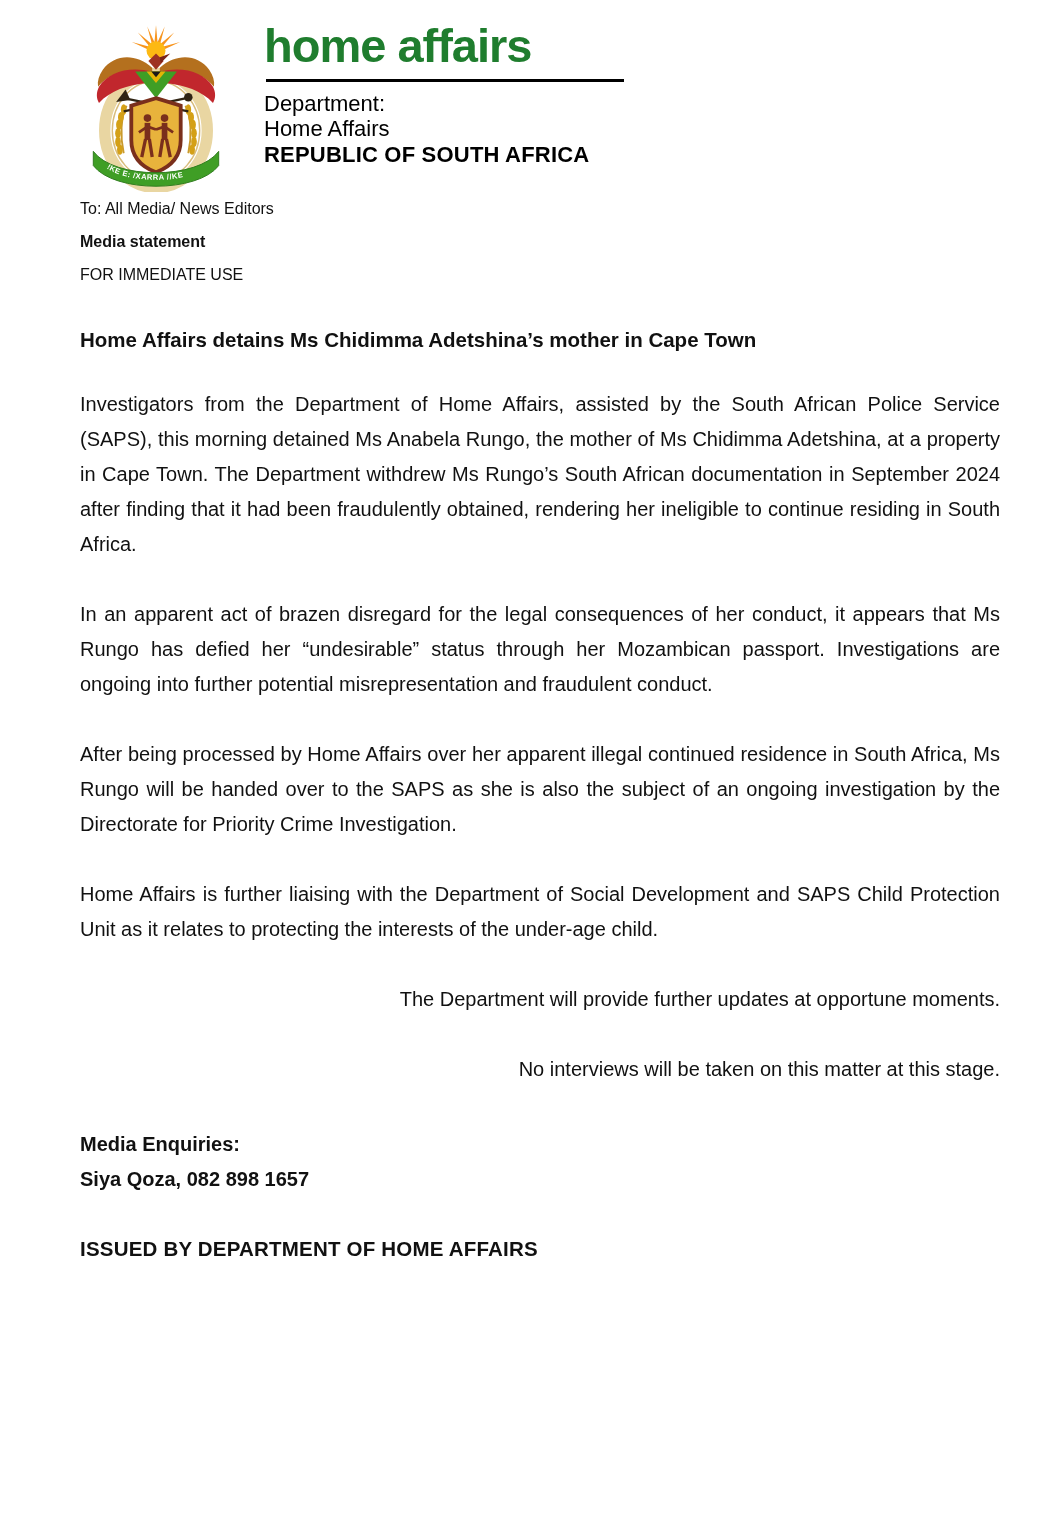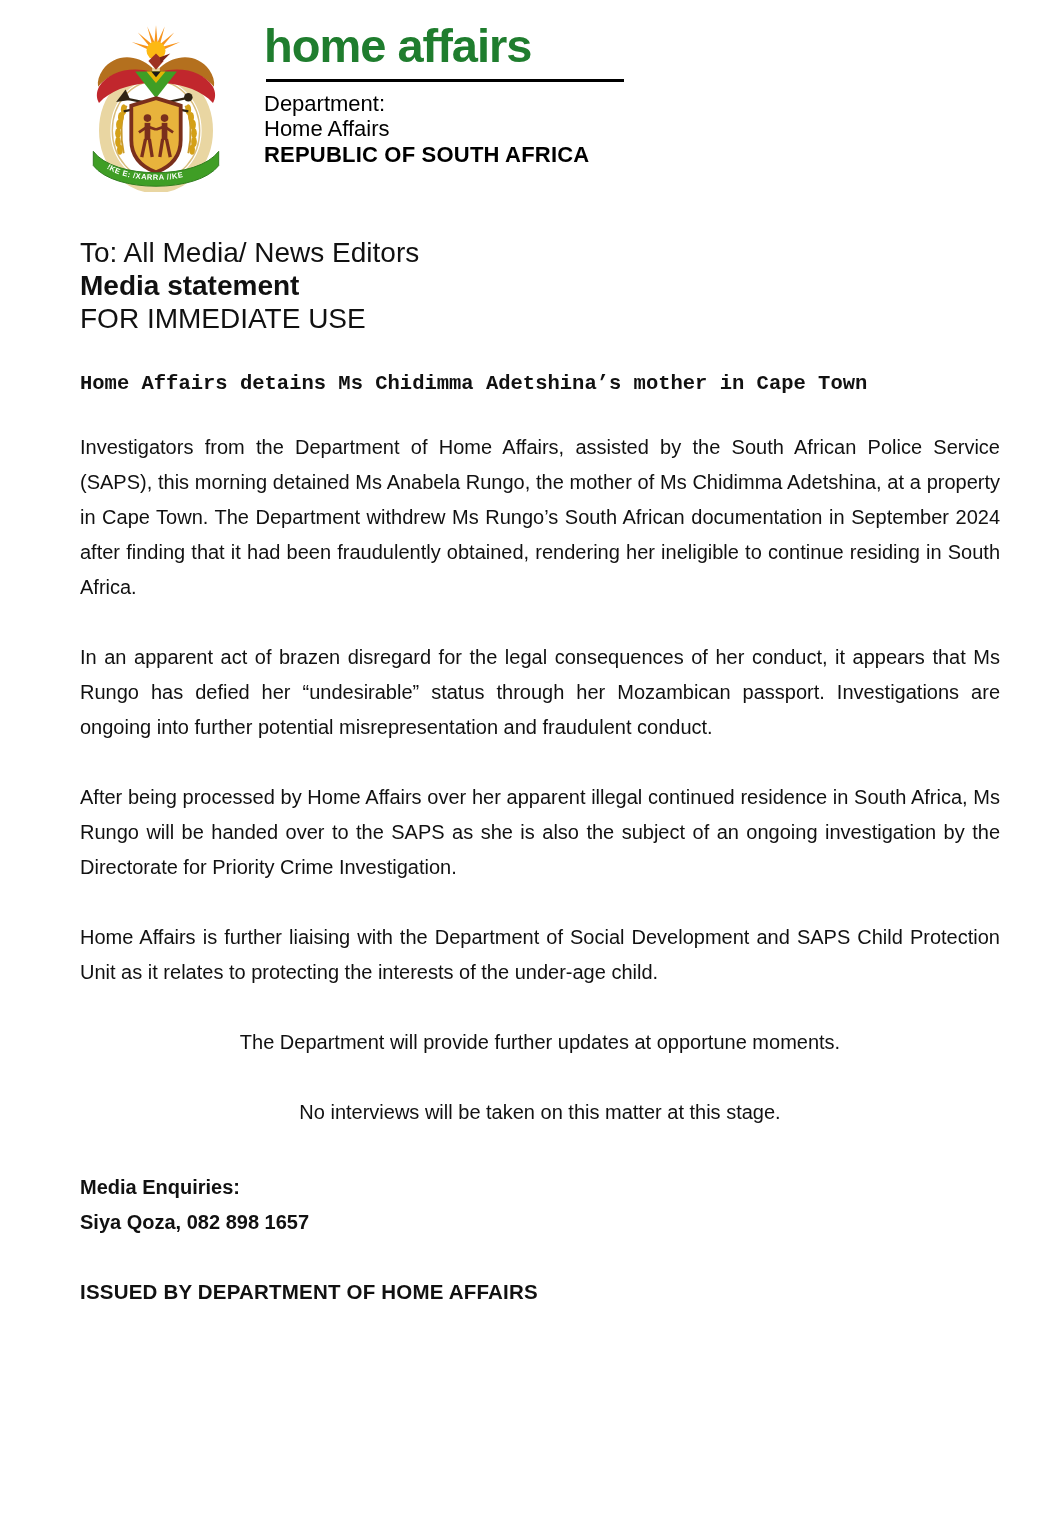--- a/index.html
+++ b/index.html
@@ -18,32 +18,32 @@
   .wordmark-block { padding-top: 12px; }
   .wordmark {
     font-size: 47px; font-weight: 600; letter-spacing: -1px;
     color: #1f7d2e; line-height: 1;
   }
   .rule { height: 3px; background: #000; width: 358px; margin: 10px 0 9px 2px; }
   .dept-line { font-size: 22px; line-height: 1.15; color: #000000; }
   .dept-bold { font-weight: bold; letter-spacing: 0.2px; }
 
   
-  .header-block { margin-top: 44px; font-size: 28px; line-height: 33px; }
+  .header-block { font-size: 16px; line-height: 33px; }
   .hdr-bold { font-weight: bold; }
 
   
-  .title { margin-top: 37px; font-size: 20.5px; font-weight: bold; font-family: Liberation Mono, monospace; }
+  .title { margin-top: 37px; font-size: 20.5px; font-weight: bold; }
 
   
   p.body {
     font-size: 20px; line-height: 35px;
     text-align: justify; margin: 35px 0;
   }
-  p.nojust { text-align: center; }
+  p.nojust { text-align: right; }
 
   
   .media-heading { margin-top: 40px; font-size: 20px; font-weight: bold; line-height: 35px; }
   .media-contact { font-size: 20px; line-height: 35px; font-weight: bold; }
   .issued { margin-top: 40px; font-size: 20.5px; font-weight: bold; letter-spacing: 0.2px; }
 </style>
 </head>
 <body>
 
 <div class="page">

